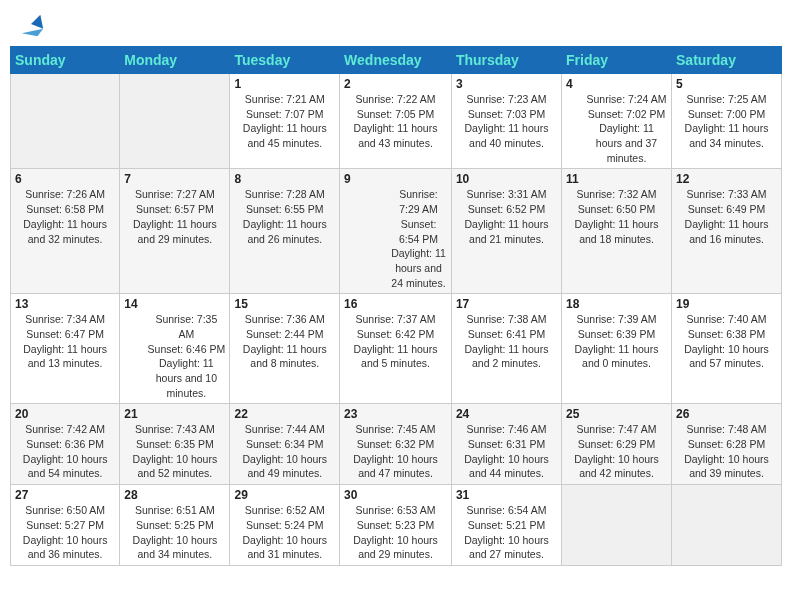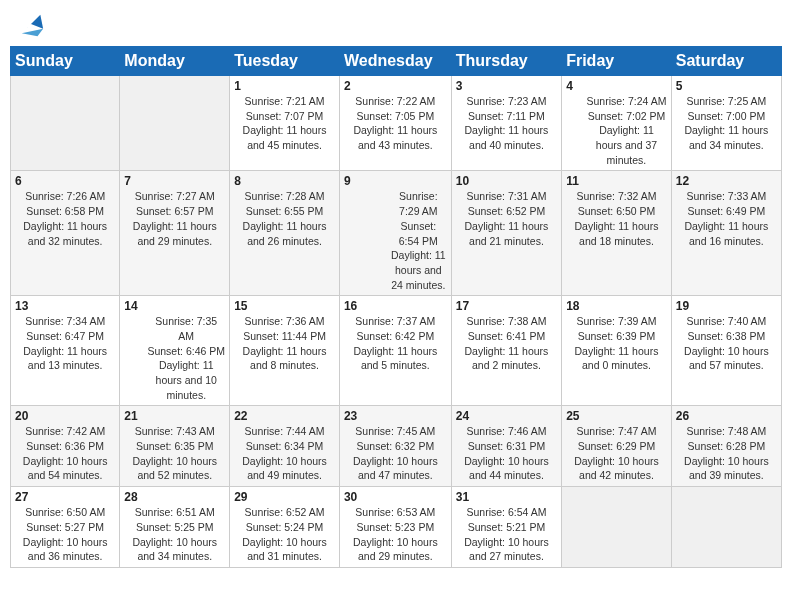--- a/index.html
+++ b/index.html
@@ -36,23 +36,23 @@
       font-size: 15px;
       color: #555;
     }
     .calendar {
       width: 100%;
       border-collapse: collapse;
       font-size: 11px;
     }
     .calendar thead tr th {
       background: #1a6bb5;
-      color: #ffffff;
+      color: #5eead4;
       padding: 5px 4px;
-      font-size: 16px;
+      font-size: 14px;
       font-weight: bold;
       text-align: left;
       border: 1px solid #1a6bb5;
     }
     .calendar tbody tr td {
       vertical-align: top;
       border: 1px solid #ccc;
       padding: 3px 4px;
       min-height: 80px;
       width: 113px;
@@ -130,21 +130,21 @@
         </td>
         <td>
           <div class="day-num">2</div>
           <div class="cell-text" style="white-space: pre-line;">Sunrise: 7:22 AM
 Sunset: 7:05 PM
 Daylight: 11 hours and 43 minutes.</div>
         </td>
         <td>
           <div class="day-num">3</div>
           <div class="cell-text" style="white-space: pre-line;">Sunrise: 7:23 AM
-Sunset: 7:11 PM
+Sunset: 7:03 PM
 Daylight: 11 hours and 40 minutes.</div>
         </td>
         <td>
           <div class="day-num">4</div>
           <div class="cell-text" style="white-space: pre-line; margin-left: 20px;">Sunrise: 7:24 AM
 Sunset: 7:02 PM
 Daylight: 11 hours and 37 minutes.</div>
         </td>
         <td>
           <div class="day-num">5</div>
@@ -173,21 +173,21 @@
 Daylight: 11 hours and 26 minutes.</div>
         </td>
         <td>
           <div class="day-num">9</div>
           <div class="cell-text" style="white-space: pre-line; margin-left: 46px;">Sunrise: 7:29 AM
 Sunset: 6:54 PM
 Daylight: 11 hours and 24 minutes.</div>
         </td>
         <td>
           <div class="day-num">10</div>
-          <div class="cell-text" style="white-space: pre-line;">Sunrise: 7:31 AM
+          <div class="cell-text" style="white-space: pre-line;">Sunrise: 3:31 AM
 Sunset: 6:52 PM
 Daylight: 11 hours and 21 minutes.</div>
         </td>
         <td>
           <div class="day-num">11</div>
           <div class="cell-text" style="white-space: pre-line;">Sunrise: 7:32 AM
 Sunset: 6:50 PM
 Daylight: 11 hours and 18 minutes.</div>
         </td>
         <td>
@@ -206,21 +206,21 @@
         </td>
         <td>
           <div class="day-num">14</div>
           <div class="cell-text" style="white-space: pre-line; margin-left: 23px;">Sunrise: 7:35 AM
 Sunset: 6:46 PM
 Daylight: 11 hours and 10 minutes.</div>
         </td>
         <td>
           <div class="day-num">15</div>
           <div class="cell-text" style="white-space: pre-line;">Sunrise: 7:36 AM
-Sunset: 11:44 PM
+Sunset: 2:44 PM
 Daylight: 11 hours and 8 minutes.</div>
         </td>
         <td>
           <div class="day-num">16</div>
           <div class="cell-text" style="white-space: pre-line;">Sunrise: 7:37 AM
 Sunset: 6:42 PM
 Daylight: 11 hours and 5 minutes.</div>
         </td>
         <td>
           <div class="day-num">17</div>

